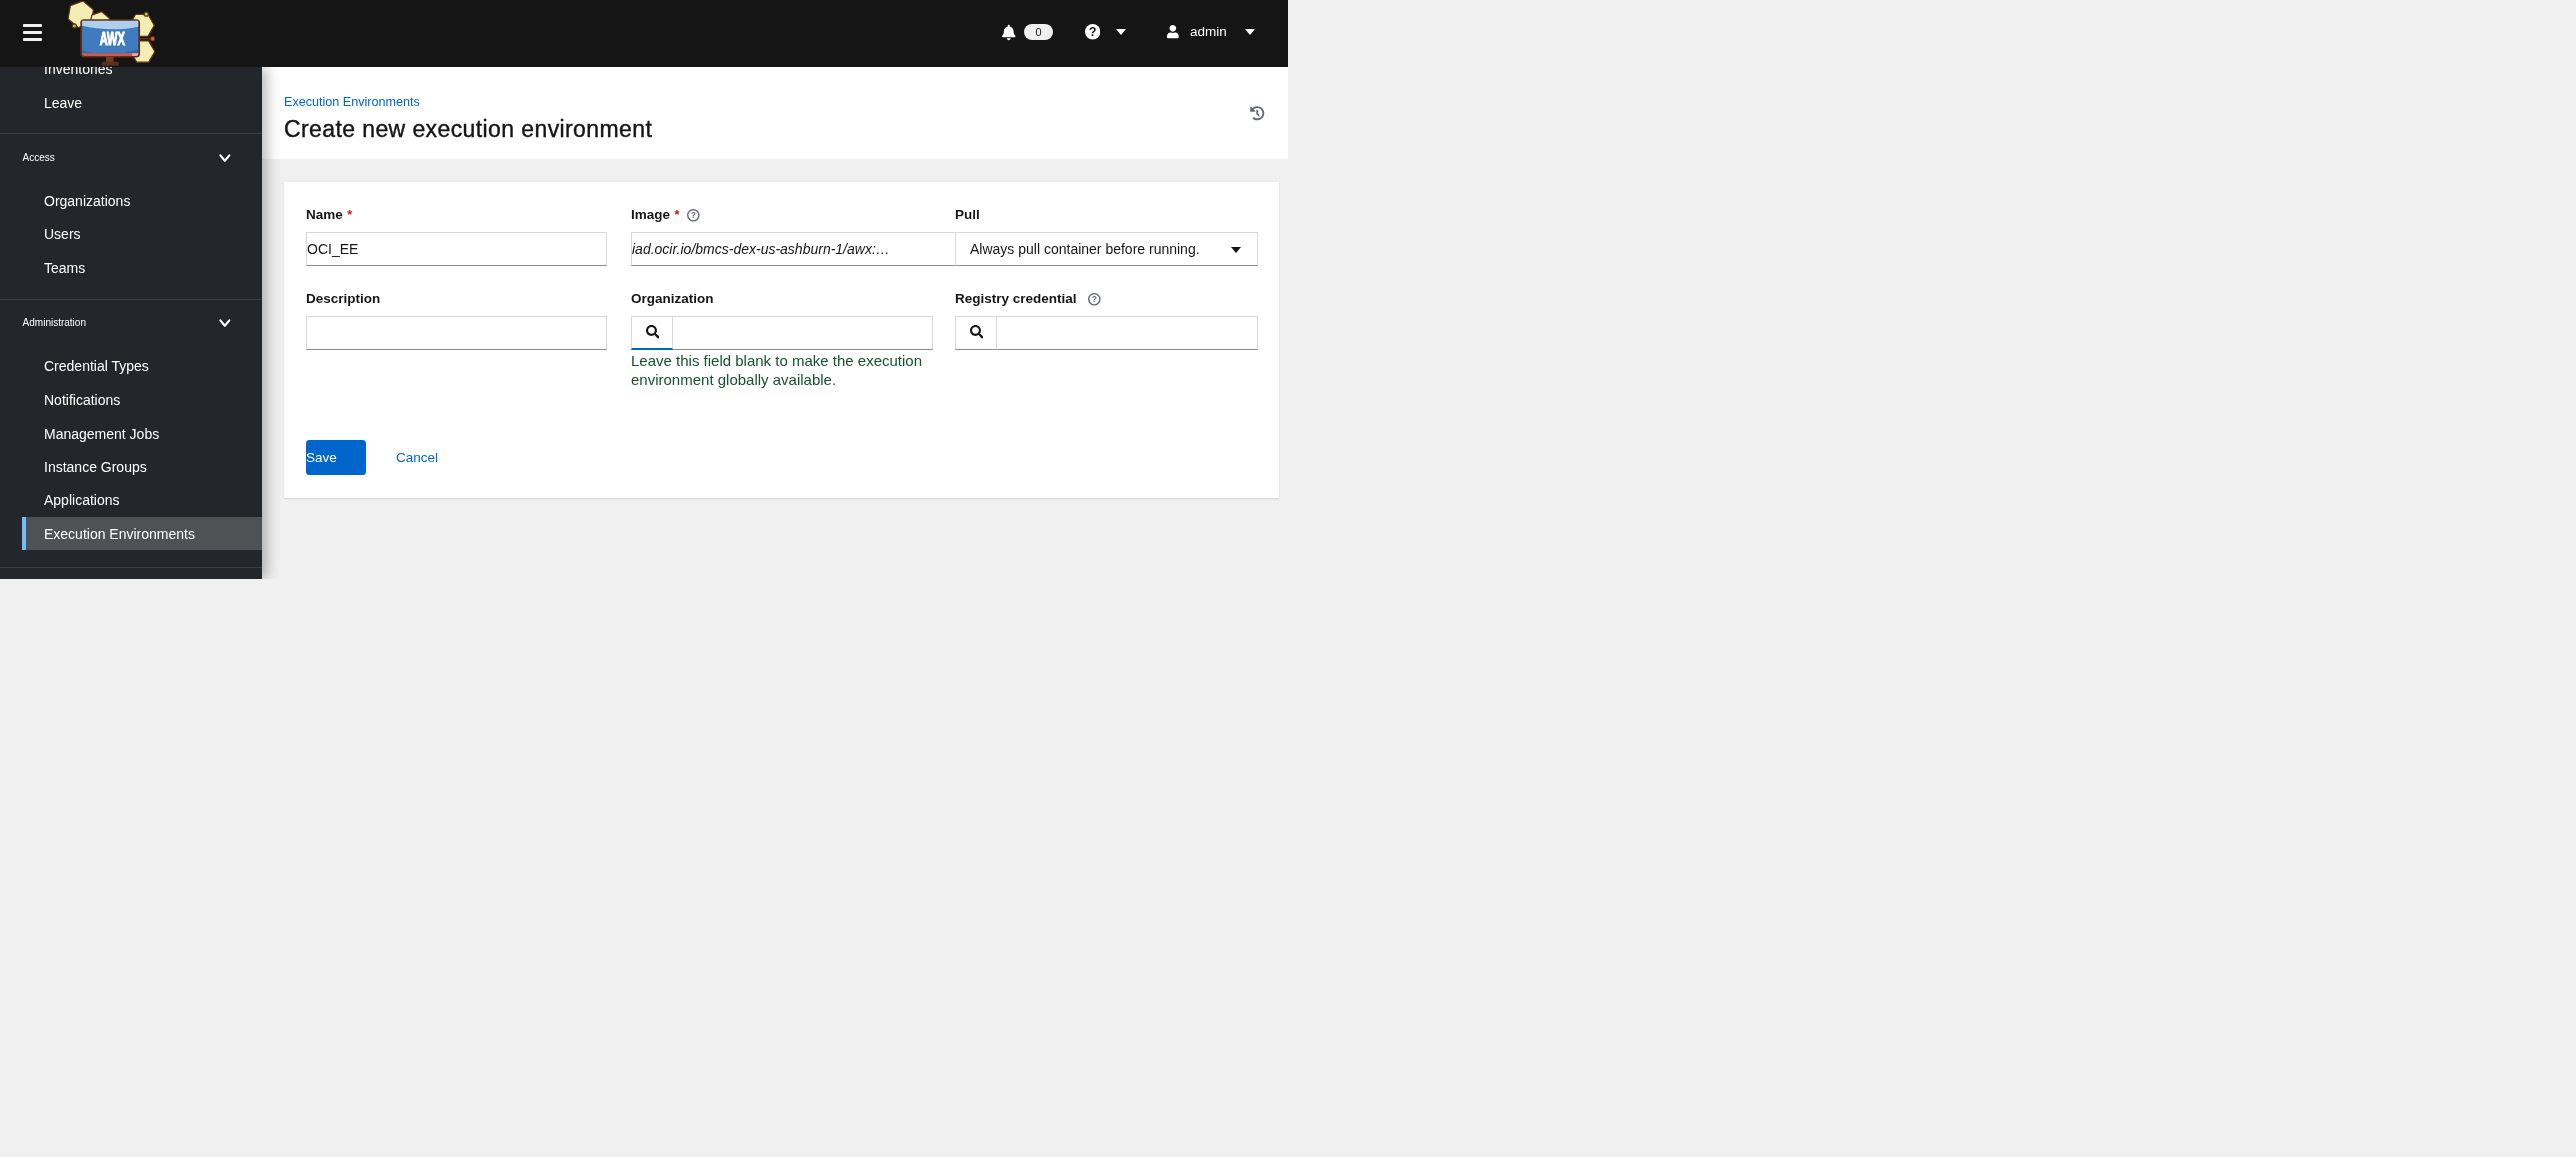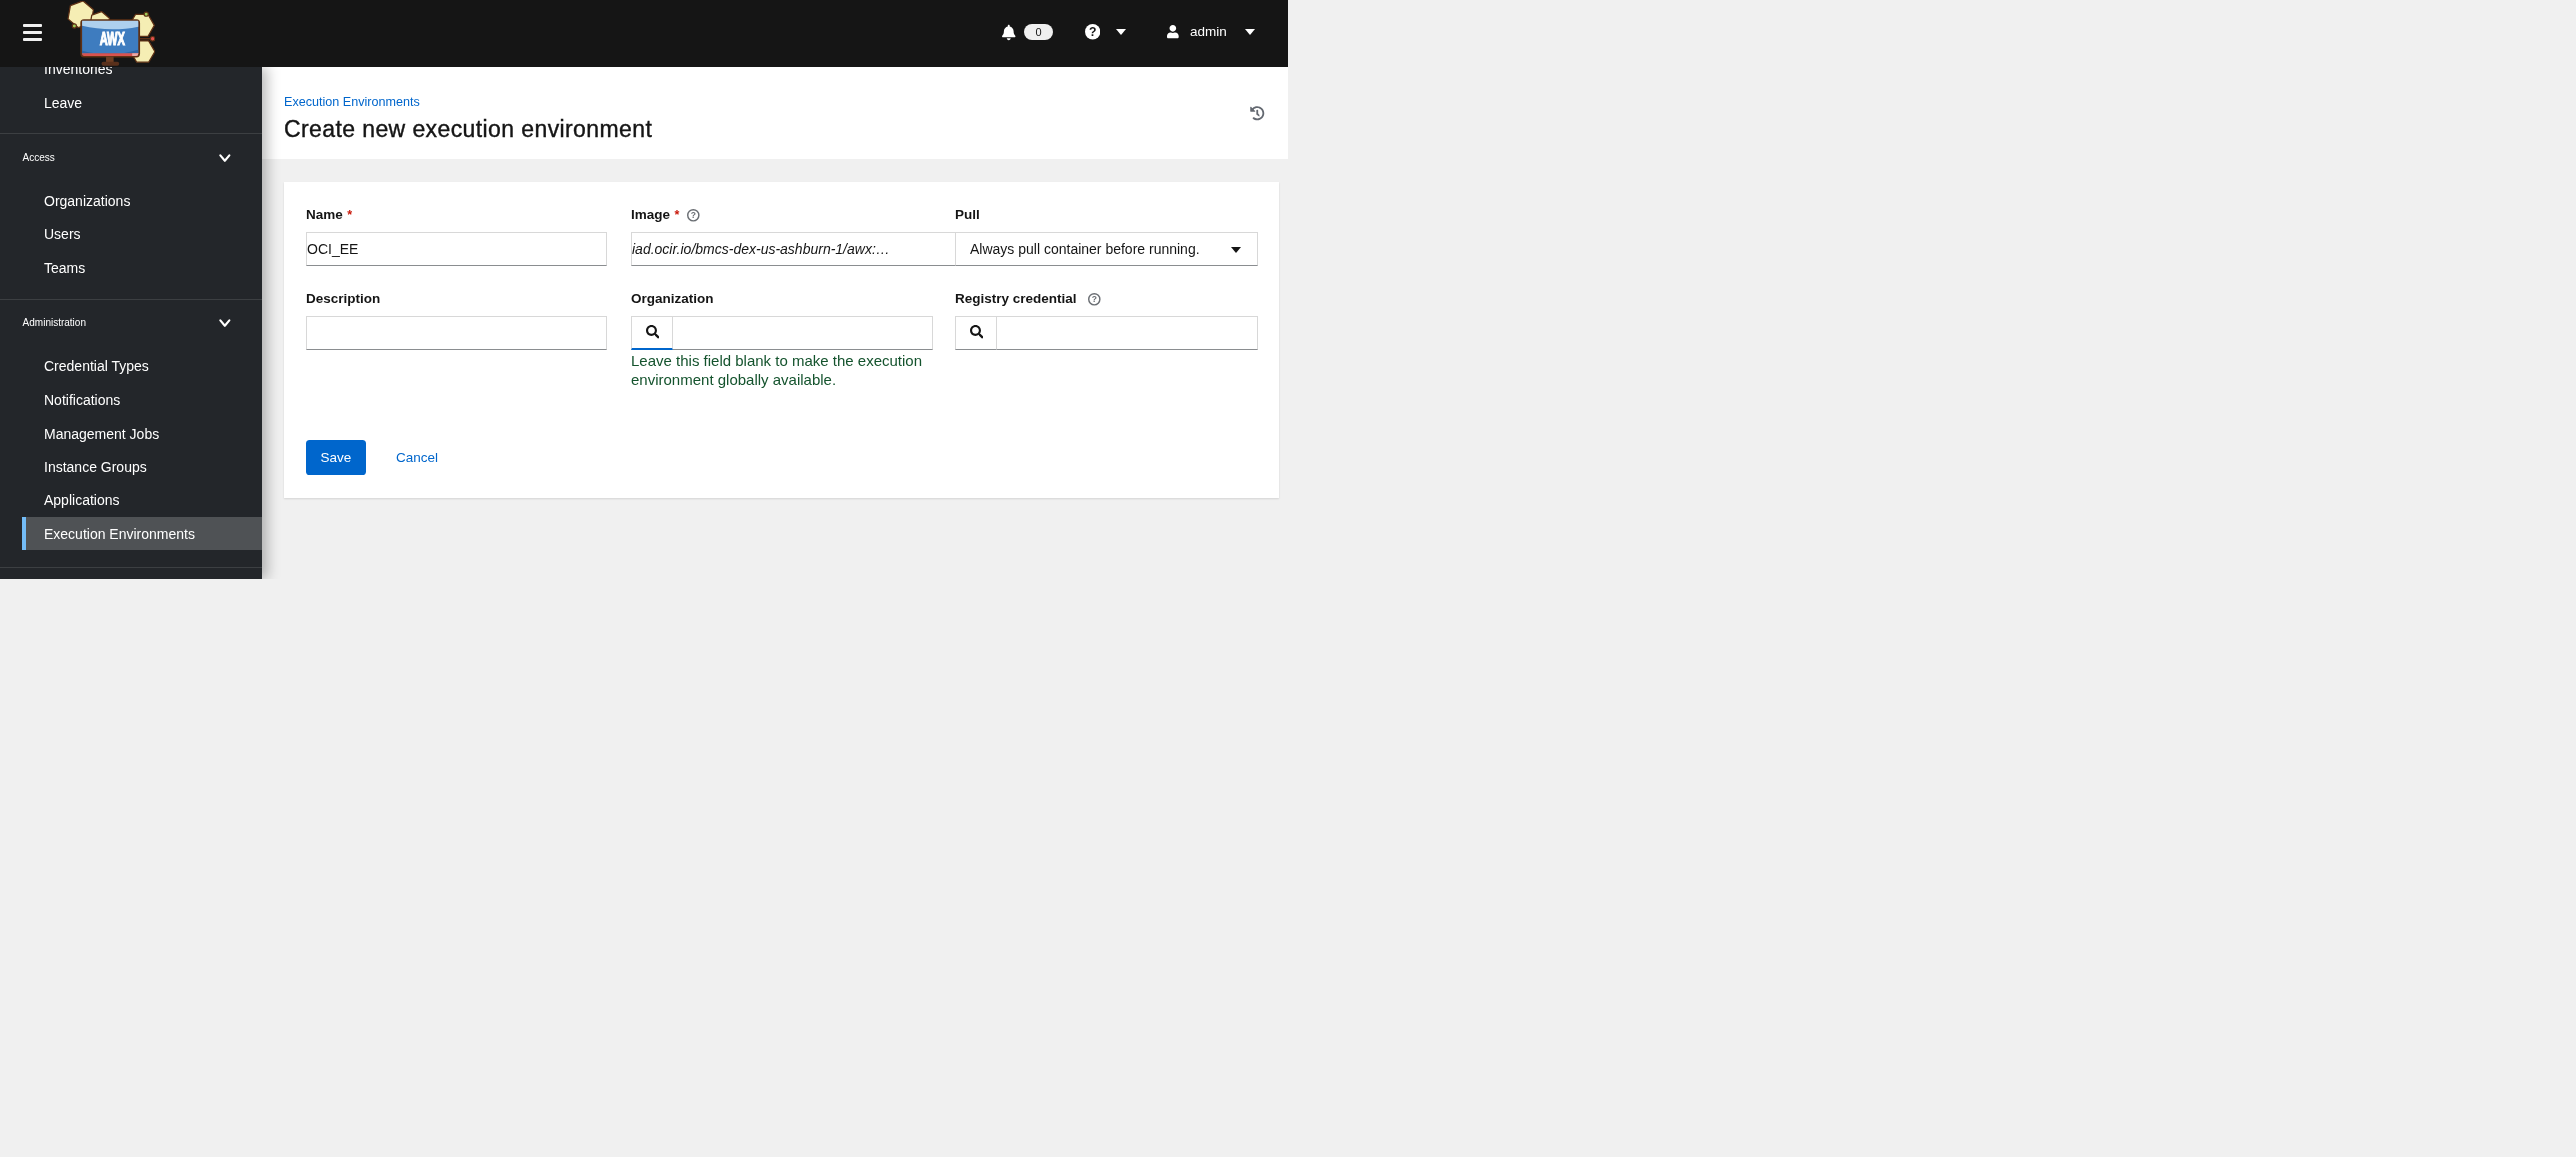--- a/index.html
+++ b/index.html
@@ -142,18 +142,18 @@
     <div class="abs inp" style="left:389px; top:134px; width:260px; border-left:none;"></div>
     <div class="abs inp" style="left:671px; top:134px; width:42px;">
       <svg style="position:absolute; left:13.5px; top:8.1px;" width="13.5" height="13.5" viewBox="0 0 512 512" fill="#151515">
           <path d="M505 442.7L405.3 343c-4.5-4.5-10.6-7-17-7H372c27.6-35.3 44-79.7 44-128C416 93.1 322.9 0 208 0S0 93.1 0 208s93.1 208 208 208c48.3 0 92.7-16.4 128-44v16.3c0 6.4 2.5 12.5 7 17l99.7 99.7c9.4 9.4 24.6 9.4 33.9 0l28.3-28.3c9.4-9.3 9.4-24.5.1-33.9zM208 336c-70.7 0-128-57.2-128-128 0-70.7 57.2-128 128-128 70.7 0 128 57.2 128 128 0 70.7-57.2 128-128 128z"></path>
         </svg>
     </div>
     <div class="abs inp" style="left:713px; top:134px; width:261px; border-left:none;"></div>
 
     <div class="abs" style="left:347px; top:170px; width:312px; font-size:15px; color:#14532d; line-height:18.5px;">Leave this field blank to make the execution environment globally available.</div>
 
-    <div class="abs" style="left:22px; top:258px; width:60px; height:35px; background:#0066cc; border-radius:3.6px; color:#fff; font-size:13.5px; text-align:center; line-height:35px;">Save</div>
+    <div class="abs" style="left:22px; top:258px; width:60px; height:35px; background:#0066cc; border-radius:3.6px; color:#fff; font-size:13.5px; text-align:left; line-height:35px;">Save</div>
     <div class="abs" style="left:112px; top:258px; height:35px; line-height:35px; color:#0066cc; font-size:13.5px;">Cancel</div>
   </div>
 
 </div>
 
 
 </body></html>

